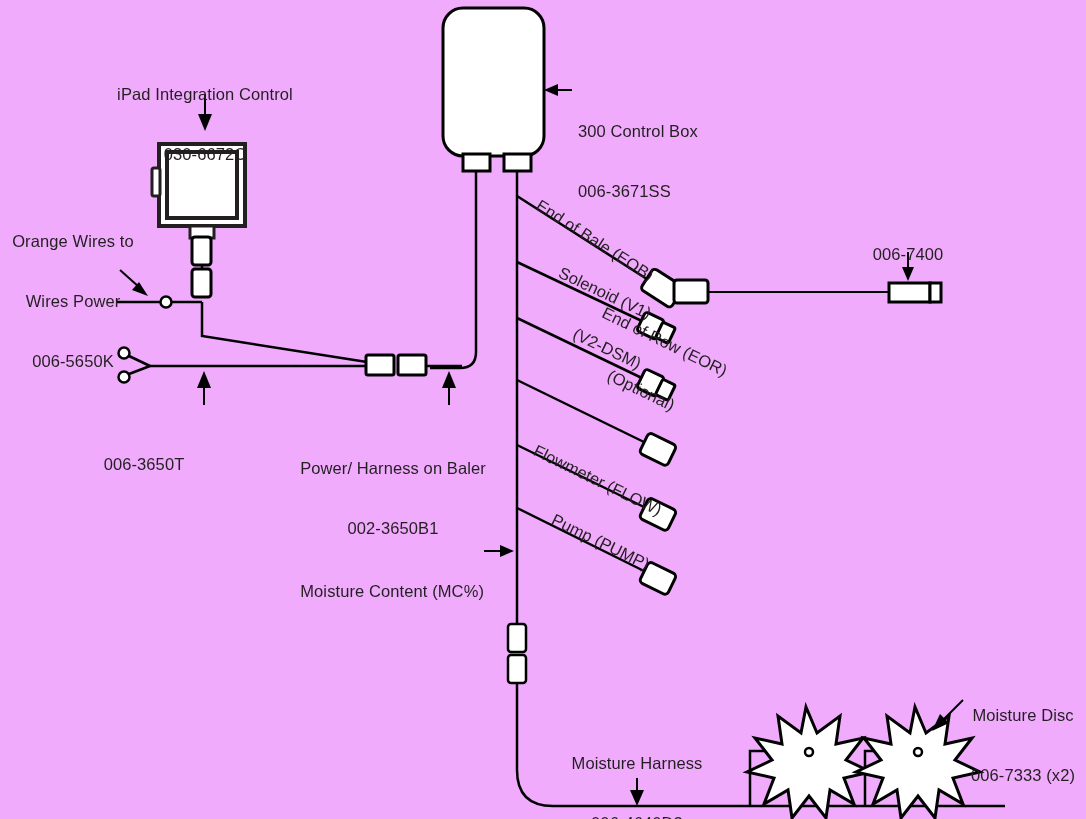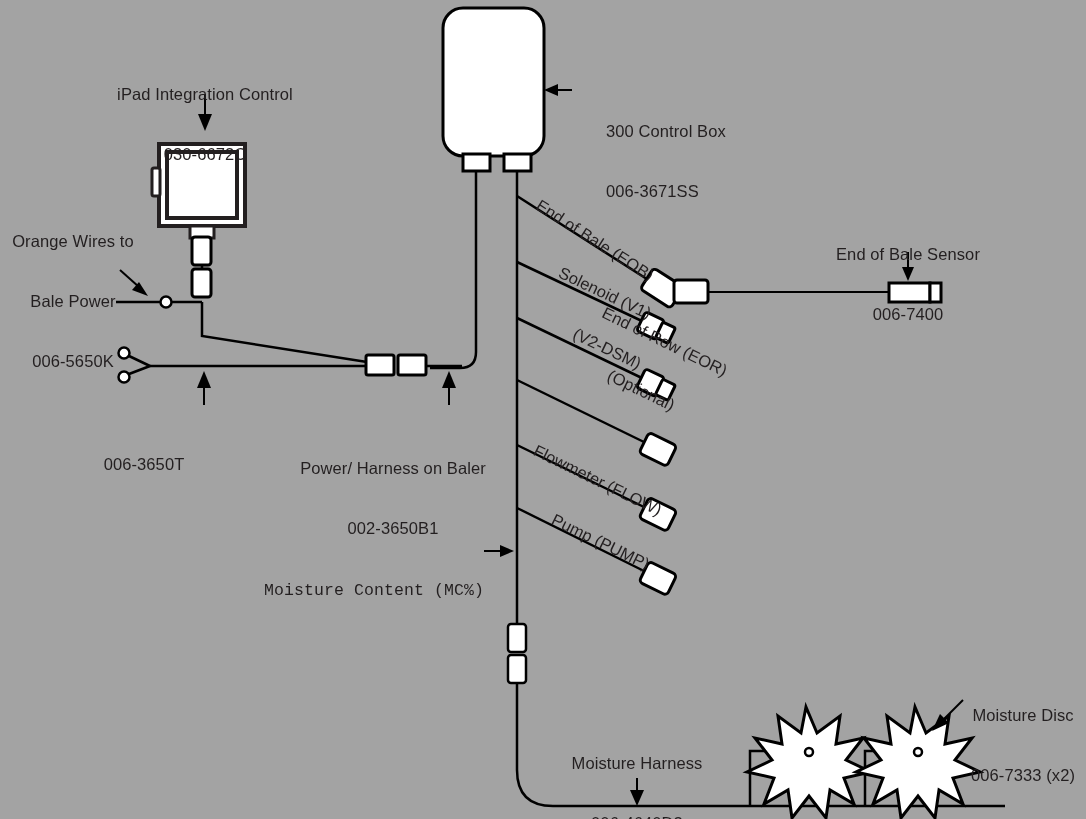--- a/index.html
+++ b/index.html
@@ -8,42 +8,42 @@
     background: #ffffff;
   }
   body {
     font-family: "Liberation Sans", sans-serif;
     color: #231f20;
   }
   #stage {
     position: relative;
     width: 1086px;
     height: 819px;
-    background: #a3a3a3;
+    background: #f0abfc;
     overflow: hidden;
   }
   #diagram {
     position: absolute;
     left: 0;
     top: 0;
     width: 1086px;
     height: 819px;
   }
   .lbl {
     position: absolute;
     font-family: "Liberation Sans", sans-serif;
     font-size: 16.5px;
     line-height: 20px;
     color: #231f20;
     white-space: pre;
     letter-spacing: 0.1px;
   }
   .lbl.center { text-align: center; }
-  .lbl.left   { text-align: left; margin-left: 28px; }
-  .lbl.right  { text-align: right; font-family: Liberation Mono, monospace; }
+  .lbl.left   { text-align: left; }
+  .lbl.right  { text-align: right; }
   .branch-lbl {
     position: absolute;
     font-family: "Liberation Sans", sans-serif;
     font-size: 16.5px;
     line-height: 18px;
     color: #231f20;
     white-space: pre;
     transform-origin: 0 50%;
     text-align: center;
   }
@@ -223,35 +223,34 @@
     <div>030-6672C</div>
   </div>
 
   <div class="lbl left" style="left:578px; top:81px; width:220px;">
     <div>300 Control Box</div>
     <div>006-3671SS</div>
   </div>
 
   <div class="lbl center" style="left:6px; top:191px; width:134px;">
     <div>Orange Wires to</div>
-    <div>Bale Power</div>
+    <div>Wires Power</div>
     <div>006-5650K</div>
   </div>
 
   <div class="lbl center" style="left:37px; top:414px; width:214px;">
     <div>006-3650T</div>
   </div>
 
   <div class="lbl center" style="left:293px; top:418px; width:200px;">
     <div>Power/ Harness on Baler</div>
     <div>002-3650B1</div>
   </div>
 
   <div class="lbl center" style="left:818px; top:204px; width:180px;">
-    <div>End of Bale Sensor</div>
     <div>006-7400</div>
   </div>
 
   <div class="lbl right" style="left:264px; top:541px; width:220px;">
     <div>Moisture Content (MC%)</div>
   </div>
 
   <div class="lbl center" style="left:547px; top:713px; width:180px;">
     <div>Moisture Harness</div>
     <div>006-4640D2</div>

